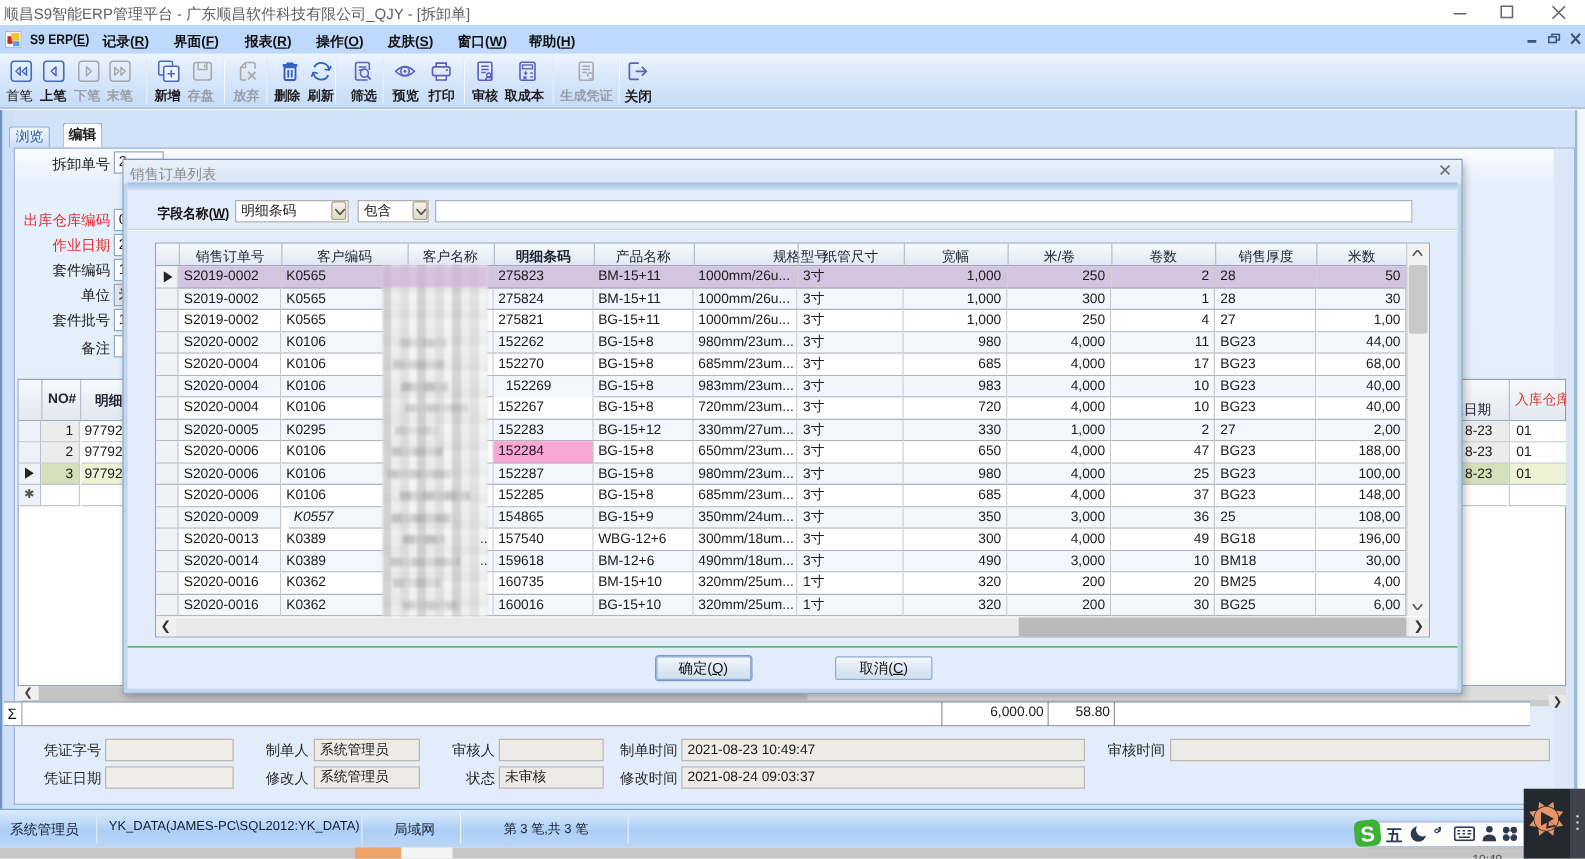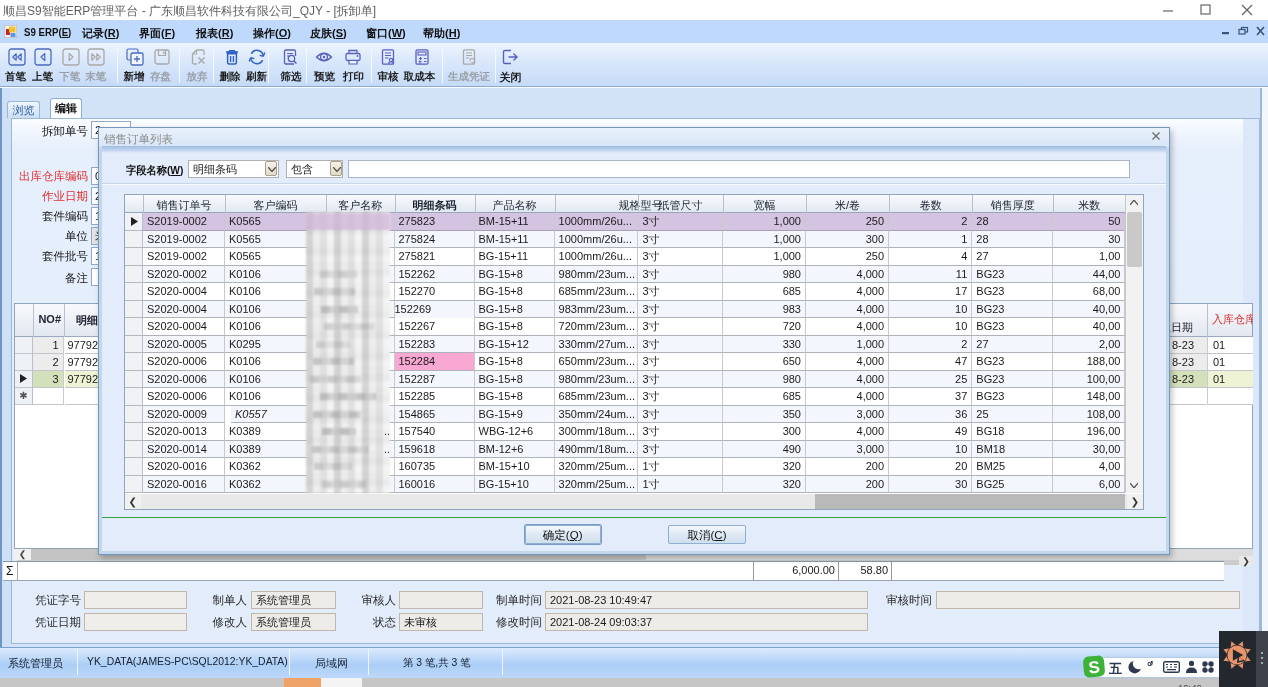--- a/index.html
+++ b/index.html
@@ -124,21 +124,21 @@
   </svg>
 <svg class="ab" style="left:460.2px;top:48px" width="18" height="18" viewBox="0 0 18 18">
     <rect x="3.5" y="1.8" width="11" height="14.4" rx="1.2" fill="none" stroke="#a9a9a9" stroke-width="1.3"></rect>
     <path d="M6 5 h6 M6 7.5 h6 M6 10 h3.5" stroke="#a9a9a9" stroke-width="1.2"></path>
     <path d="M10.5 13.5 a2 2 0 0 1 2.8-2.8 l1 1 a2 2 0 0 1-2.8 2.8" fill="none" stroke="#a9a9a9" stroke-width="1.1"></path>
   </svg>
 <svg class="ab" style="left:501.4px;top:48px" width="18" height="18" viewBox="0 0 18 18">
     <path d="M10 2.5 H4 Q2.5 2.5 2.5 4 V14 Q2.5 15.5 4 15.5 H10" fill="none" stroke="#5a5fc0" stroke-width="1.4"></path>
     <path d="M7.5 9 H15.5 M12.5 5.5 L16 9 L12.5 12.5" fill="none" stroke="#5a5fc0" stroke-width="1.4"></path>
   </svg>
-<div style="position:absolute;left:15.5px;top:69.5px;transform:translateX(-50%);font-size:10.5px;font-weight:bold;color:#1c1c1c;white-space:nowrap;">首笔</div>
+<div style="position:absolute;left:15.5px;top:69.5px;transform:translateX(-50%);font-size:10.5px;font-weight:normal;color:#1c1c1c;white-space:nowrap;">首笔</div>
 <div style="position:absolute;left:42.6px;top:69.5px;transform:translateX(-50%);font-size:10.5px;font-weight:bold;color:#1c1c1c;white-space:nowrap;">上笔</div>
 <div style="position:absolute;left:69.8px;top:69.5px;transform:translateX(-50%);font-size:10.5px;font-weight:bold;color:#9aa0a8;white-space:nowrap;">下笔</div>
 <div style="position:absolute;left:95.8px;top:69.5px;transform:translateX(-50%);font-size:10.5px;font-weight:bold;color:#9aa0a8;white-space:nowrap;">末笔</div>
 <div style="position:absolute;left:134px;top:69.5px;transform:translateX(-50%);font-size:10.5px;font-weight:bold;color:#1c1c1c;white-space:nowrap;">新增</div>
 <div style="position:absolute;left:160.5px;top:69.5px;transform:translateX(-50%);font-size:10.5px;font-weight:bold;color:#9aa0a8;white-space:nowrap;">存盘</div>
 <div style="position:absolute;left:197px;top:69.5px;transform:translateX(-50%);font-size:10.5px;font-weight:bold;color:#9aa0a8;white-space:nowrap;">放弃</div>
 <div style="position:absolute;left:229.9px;top:69.5px;transform:translateX(-50%);font-size:10.5px;font-weight:bold;color:#1c1c1c;white-space:nowrap;">删除</div>
 <div style="position:absolute;left:256.6px;top:69.5px;transform:translateX(-50%);font-size:10.5px;font-weight:bold;color:#1c1c1c;white-space:nowrap;">刷新</div>
 <div style="position:absolute;left:291px;top:69.5px;transform:translateX(-50%);font-size:10.5px;font-weight:bold;color:#1c1c1c;white-space:nowrap;">筛选</div>
 <div style="position:absolute;left:324.6px;top:69.5px;transform:translateX(-50%);font-size:10.5px;font-weight:bold;color:#1c1c1c;white-space:nowrap;">预览</div>
@@ -406,21 +406,21 @@
 <div style="position:absolute;left:638.4px;top:283.0px;width:84.39999999999998px;height:17.5px;background:#ffffff;border-bottom:1px solid #aeb2b9;border-right:1px solid #c9c9c9;line-height:17px;overflow:hidden;white-space:nowrap;padding-left:4px;">3寸</div>
 <div style="position:absolute;left:722.8px;top:283.0px;width:83.20000000000005px;height:17.5px;background:#ffffff;border-bottom:1px solid #aeb2b9;border-right:1px solid #c9c9c9;line-height:17px;overflow:hidden;white-space:nowrap;text-align:right;padding-right:4px;">685</div>
 <div style="position:absolute;left:806px;top:283.0px;width:83.10000000000002px;height:17.5px;background:#ffffff;border-bottom:1px solid #aeb2b9;border-right:1px solid #c9c9c9;line-height:17px;overflow:hidden;white-space:nowrap;text-align:right;padding-right:4px;">4,000</div>
 <div style="position:absolute;left:889.1px;top:283.0px;width:83.19999999999993px;height:17.5px;background:#ffffff;border-bottom:1px solid #aeb2b9;border-right:1px solid #c9c9c9;line-height:17px;overflow:hidden;white-space:nowrap;text-align:right;padding-right:4px;">17</div>
 <div style="position:absolute;left:972.3px;top:283.0px;width:81.0px;height:17.5px;background:#ffffff;border-bottom:1px solid #aeb2b9;border-right:1px solid #c9c9c9;line-height:17px;overflow:hidden;white-space:nowrap;padding-left:4px;">BG23</div>
 <div style="position:absolute;left:1053.3px;top:283.0px;width:72.10000000000014px;height:17.5px;background:#ffffff;border-bottom:1px solid #aeb2b9;border-right:1px solid #c9c9c9;line-height:17px;overflow:hidden;white-space:nowrap;text-align:right;padding-right:4px;">68,00</div>
 <div style="position:absolute;left:124.6px;top:300.5px;width:18.000000000000007px;height:17.5px;background:#f0f2f6;border-bottom:1px solid #b4b8bf;border-right:1px solid #b5bfce;"></div>
 <div style="position:absolute;left:143px;top:300.5px;width:82px;height:17.5px;background:#f3f6fc;border-bottom:1px solid #aeb2b9;border-right:1px solid #c9c9c9;line-height:17px;overflow:hidden;white-space:nowrap;padding-left:4px;">S2020-0004</div>
 <div style="position:absolute;left:225px;top:300.5px;width:101px;height:17.5px;background:#f3f6fc;border-bottom:1px solid #aeb2b9;border-right:1px solid #c9c9c9;line-height:17px;overflow:hidden;white-space:nowrap;padding-left:4px;">K0106</div>
 <div style="position:absolute;left:326px;top:300.5px;width:68.5px;height:17.5px;background:#f3f6fc;border-bottom:1px solid #aeb2b9;border-right:1px solid #c9c9c9;line-height:17px;overflow:hidden;white-space:nowrap;padding-left:4px;"></div>
-<div style="position:absolute;left:394.5px;top:300.5px;width:80.0px;height:31px;background:#f3f6fc;border-bottom:1px solid #aeb2b9;border-right:1px solid #c9c9c9;line-height:17px;overflow:hidden;white-space:nowrap;padding-left:0;">152269</div>
+<div style="position:absolute;left:394.5px;top:300.5px;width:80.0px;height:31px;background:#f3f6fc;border-bottom:1px solid #aeb2b9;border-right:1px solid #c9c9c9;line-height:17px;overflow:hidden;white-space:nowrap;padding-left:10px;">152269</div>
 <div style="position:absolute;left:474.5px;top:300.5px;width:80.10000000000002px;height:17.5px;background:#f3f6fc;border-bottom:1px solid #aeb2b9;border-right:1px solid #c9c9c9;line-height:17px;overflow:hidden;white-space:nowrap;padding-left:4px;">BG-15+8</div>
 <div style="position:absolute;left:554.6px;top:300.5px;width:83.79999999999995px;height:17.5px;background:#f3f6fc;border-bottom:1px solid #aeb2b9;border-right:1px solid #c9c9c9;line-height:17px;overflow:hidden;white-space:nowrap;padding-left:4px;">983mm/23um...</div>
 <div style="position:absolute;left:638.4px;top:300.5px;width:84.39999999999998px;height:17.5px;background:#f3f6fc;border-bottom:1px solid #aeb2b9;border-right:1px solid #c9c9c9;line-height:17px;overflow:hidden;white-space:nowrap;padding-left:4px;">3寸</div>
 <div style="position:absolute;left:722.8px;top:300.5px;width:83.20000000000005px;height:17.5px;background:#f3f6fc;border-bottom:1px solid #aeb2b9;border-right:1px solid #c9c9c9;line-height:17px;overflow:hidden;white-space:nowrap;text-align:right;padding-right:4px;">983</div>
 <div style="position:absolute;left:806px;top:300.5px;width:83.10000000000002px;height:17.5px;background:#f3f6fc;border-bottom:1px solid #aeb2b9;border-right:1px solid #c9c9c9;line-height:17px;overflow:hidden;white-space:nowrap;text-align:right;padding-right:4px;">4,000</div>
 <div style="position:absolute;left:889.1px;top:300.5px;width:83.19999999999993px;height:17.5px;background:#f3f6fc;border-bottom:1px solid #aeb2b9;border-right:1px solid #c9c9c9;line-height:17px;overflow:hidden;white-space:nowrap;text-align:right;padding-right:4px;">10</div>
 <div style="position:absolute;left:972.3px;top:300.5px;width:81.0px;height:17.5px;background:#f3f6fc;border-bottom:1px solid #aeb2b9;border-right:1px solid #c9c9c9;line-height:17px;overflow:hidden;white-space:nowrap;padding-left:4px;">BG23</div>
 <div style="position:absolute;left:1053.3px;top:300.5px;width:72.10000000000014px;height:17.5px;background:#f3f6fc;border-bottom:1px solid #aeb2b9;border-right:1px solid #c9c9c9;line-height:17px;overflow:hidden;white-space:nowrap;text-align:right;padding-right:4px;">40,00</div>
 <div style="position:absolute;left:124.6px;top:318.0px;width:18.000000000000007px;height:17.5px;background:#f0f2f6;border-bottom:1px solid #b4b8bf;border-right:1px solid #b5bfce;"></div>
 <div style="position:absolute;left:143px;top:318.0px;width:82px;height:17.5px;background:#ffffff;border-bottom:1px solid #aeb2b9;border-right:1px solid #c9c9c9;line-height:17px;overflow:hidden;white-space:nowrap;padding-left:4px;">S2020-0004</div>

